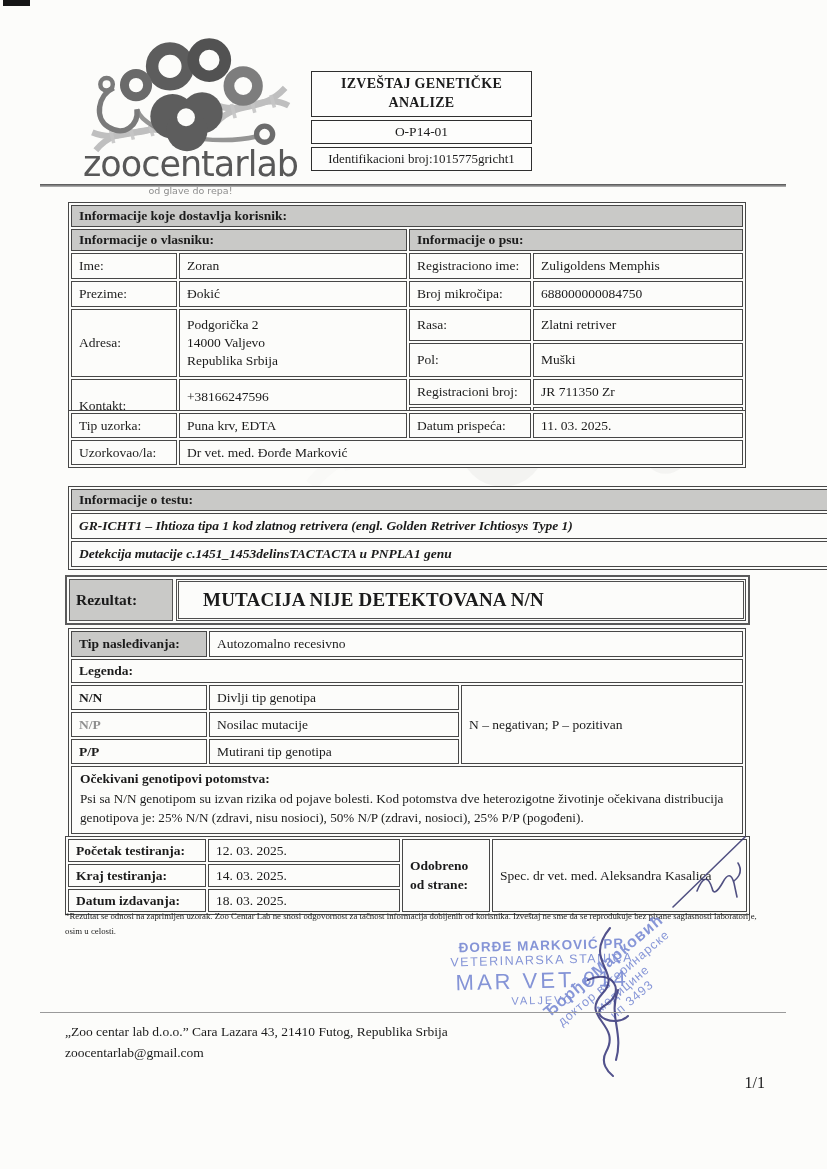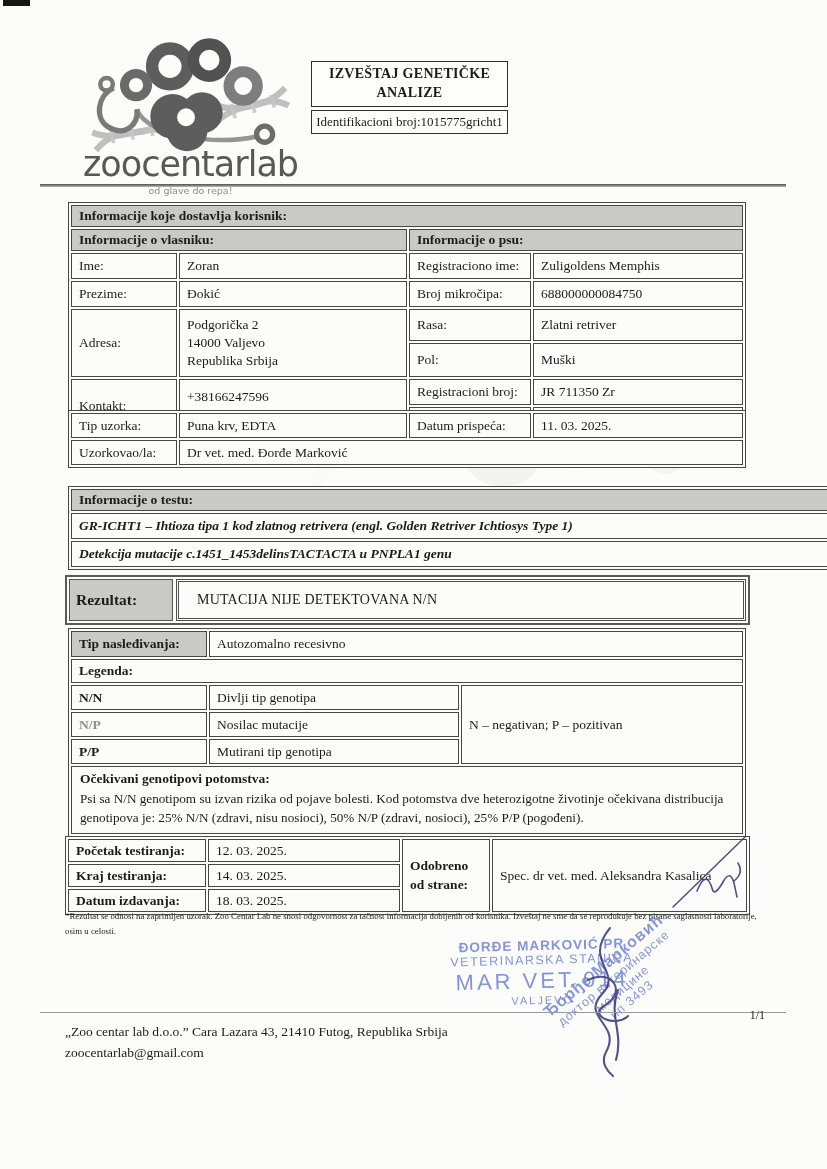--- a/index.html
+++ b/index.html
@@ -10,21 +10,21 @@
     font-family:"Liberation Serif", serif; color:#1b1b1b;
   }
   .corner-mark { position:absolute; left:3px; top:0; width:27px; height:6px; background:#161616; }
 
   
   .logo-block { position:absolute; left:78px; top:36px; width:225px; text-align:center; }
   .logo-art { width:215px; height:125px; display:block; margin:0 auto; }
   .logo-word { font-family:"DejaVu Sans", sans-serif; font-size:35px; color:#585858; letter-spacing:-1px; line-height:1; margin-top:-14px; }
   .logo-tag { font-family:"DejaVu Sans", sans-serif; font-size:9.5px; color:#8e8e8e; margin-top:3px; }
 
-  .title-box { position:absolute; left:311px; top:61px; width:197px; }
+  .title-box { position:absolute; left:311px; top:71px; width:221px; }
   .title-box .tb { border:1px solid #2f2f2f; background:#fdfdfc; text-align:center; margin-bottom:3px; padding:3px 4px; }
   .tb-title { font-weight:bold; font-size:14px; line-height:1.35; letter-spacing:.3px; }
   .tb-code  { font-size:13.5px; padding:4px 2px; }
   .tb-id    { font-size:13px; padding:4px 2px; }
 
   .divider { position:absolute; left:40px; top:184px; width:746px; height:3px;
              background:linear-gradient(#4d4d4d,#b9b9b9); }
 
   
   table.doc { border-collapse:separate; border-spacing:2px; table-layout:fixed;
@@ -40,22 +40,22 @@
   .t3 { position:absolute; left:68px; top:486px; width:804px; }
   .t3 td.testline { font-weight:bold; font-style:italic; font-size:13.5px; padding:4px 7px; }
   .t4 { position:absolute; left:68px; top:628px; width:678px; }
   .t5 { position:absolute; left:65px; top:836px; width:685px; }
   .t5 td { font-size:13.5px; }
 
   .result-row { position:absolute; left:65px; top:575px; width:685px; height:50px;
                 display:flex; gap:3px; border:2px solid #5a5a5a; padding:2px; background:#fcfcfa; }
   .result-label { width:104px; background:#c9c9c7; border:1px solid #555;
                   font-weight:bold; font-size:15.5px; display:flex; align-items:center; padding-left:6px; }
-  .result-value { flex:1; border:3px double #4e4e4e; font-weight:normal; font-size:14px;
-                  display:flex; align-items:center; padding-left:18px; letter-spacing:.2px; }
+  .result-value { flex:1; border:3px double #4e4e4e; font-weight:bold; font-size:19px;
+                  display:flex; align-items:center; padding-left:24px; letter-spacing:.2px; }
 
   .expected-cell { padding:4px 8px 6px 8px !important; }
   .expected-head { font-weight:bold; font-size:13.5px; margin-bottom:2px; }
   .expected-text { font-size:13.2px; line-height:1.45; }
 
   .footnote { position:absolute; left:65px; top:909px; width:692px;
               font-size:8.8px; line-height:1.7; color:#222; }
 
   .stamp { position:absolute; left:437px; top:938px; width:210px; text-align:center;
            font-family:"Liberation Sans", sans-serif; color:#7b8cd4; opacity:.92;
@@ -69,21 +69,21 @@
                  font-family:"Liberation Sans", sans-serif; color:#7b8cd4; opacity:.9;
                  transform:rotate(-40deg); }
   .rs-l1 { font-size:16px; font-weight:bold; letter-spacing:1px; }
   .rs-l2,.rs-l3,.rs-l4 { font-size:12.5px; letter-spacing:1px; }
 
   .sig-approve { position:absolute; left:645px; top:833px; }
   .sig-big { position:absolute; left:558px; top:920px; }
 
   .footer-line { position:absolute; left:40px; top:1012px; width:746px; height:1px; background:#9a9a9a; }
   .footer { position:absolute; left:65px; top:1022px; width:620px; font-size:13.5px; line-height:1.55; }
-  .page-num { position:absolute; right:62px; top:1008px; font-size:12px; }
+  .page-num { position:absolute; right:62px; top:1074px; font-size:16px; }
 
   .watermark { position:absolute; left:285px; top:245px; width:450px; opacity:.05; }
 </style>
 </head>
 <body>
 
 <div class="page">
 
   <svg width="0" height="0" style="position:absolute">
     <defs>
@@ -135,20 +135,21 @@
   <div class="logo-block">
     <svg class="logo-art" viewBox="0 0 240 140">
       <use href="#logo-art-g"></use>
     </svg>
     <div class="logo-word">zoocentarlab</div>
     <div class="logo-tag">od glave do repa!</div>
   </div>
 
   <div class="title-box">
     <div class="tb tb-title">IZVEŠTAJ GENETIČKE ANALIZE</div>
+    <div class="tb tb-code">O-P14-01</div>
     <div class="tb tb-id">Identifikacioni broj:1015775gricht1</div>
   </div>
 
   <div class="divider"></div>
 
   <table class="doc t1">
     <colgroup>
         <col style="width:106px">
         <col style="width:228px">
         <col style="width:122px">

